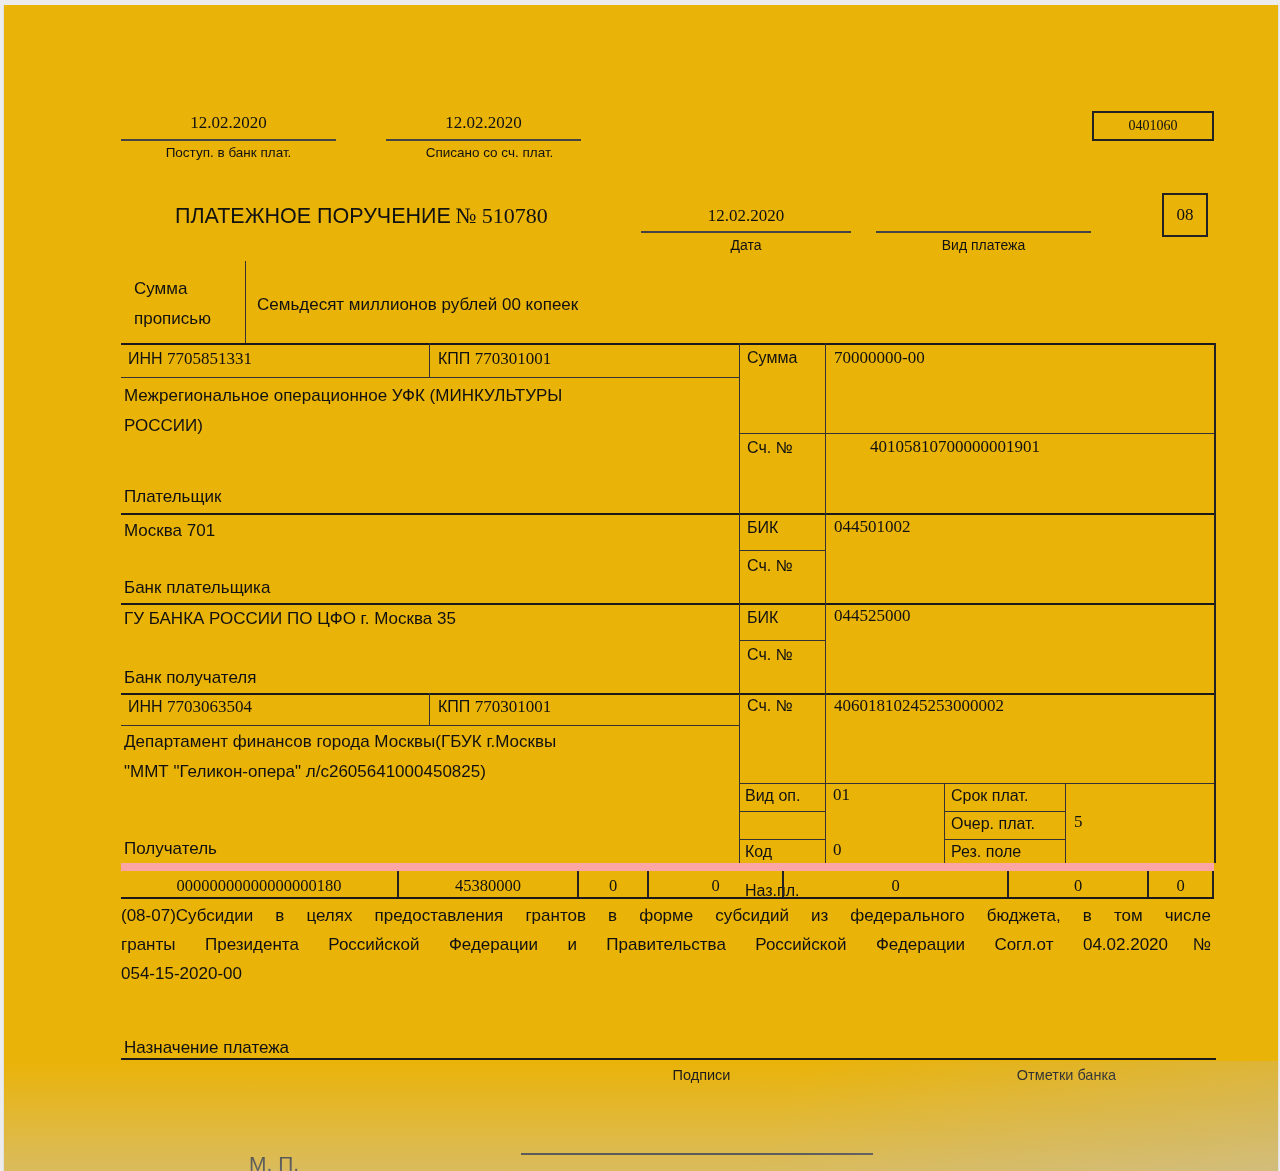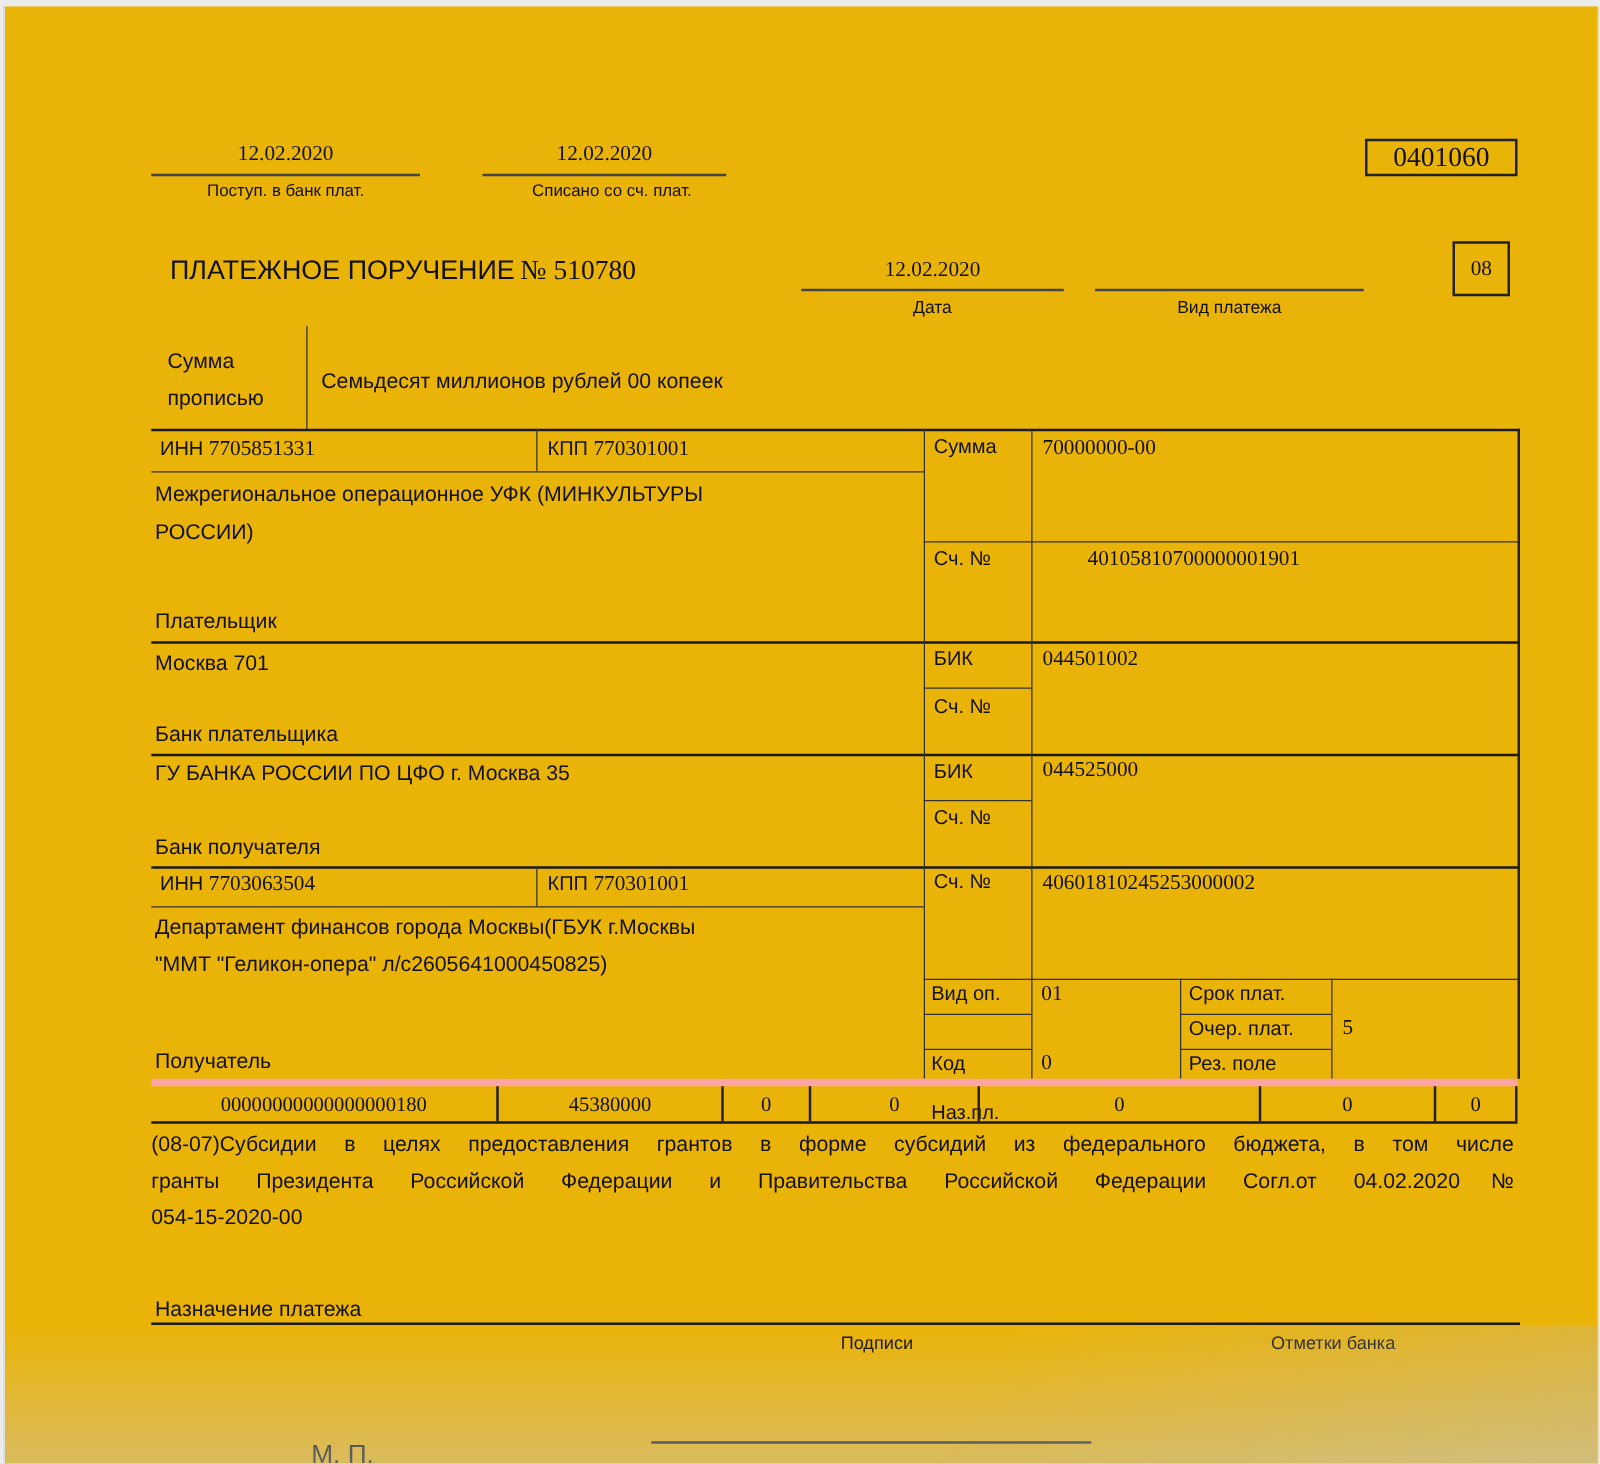--- a/index.html
+++ b/index.html
@@ -15,21 +15,21 @@
   .vl{position:absolute;width:1px;background:#333;}
   .vl2{position:absolute;width:2px;background:#222;}
   .box{position:absolute;border:2px solid #222;box-sizing:border-box;text-align:center;}
   .lbl{font-size:16px;}
   .val{font-family:"Liberation Serif",serif;font-size:17px;}
   .sec{font-size:17px;}
   .ctr{text-align:center;}
   .lines div{height:30px;line-height:30px;white-space:nowrap;}
   .just{text-align:justify;text-align-last:justify;white-space:normal !important;}
   .codes{position:absolute;left:117px;top:858px;width:1093px;height:36px;display:flex;
-         border-top:6px solid #fca5a5;border-bottom:2px solid #1a1a1a;box-sizing:border-box;}
+         border-top:8px solid #fca5a5;border-bottom:2px solid #1a1a1a;box-sizing:border-box;}
   .codes>div{border-right:2px solid #222;box-sizing:border-box;text-align:center;line-height:30px;
              font-family:"Liberation Serif",serif;font-size:16.5px;}
   .fade{position:absolute;left:0;bottom:0;width:1274px;height:110px;pointer-events:none;
         background:linear-gradient(to bottom,rgba(220,220,220,0),rgba(198,198,198,0.45)),
                    linear-gradient(300deg,rgba(185,185,185,0.30),rgba(185,185,185,0) 40%);}
   .topstrip{position:absolute;left:0;top:0;width:1280px;height:5px;background:#ececec;}
 </style>
 </head>
 <body>
 
@@ -37,24 +37,24 @@
 <div class="page">
 
   <div class="abs serif ctr" style="left:117px;top:108px;width:215px;font-size:17px;">12.02.2020</div>
   <div class="hlm" style="left:117px;top:134px;width:215px;"></div>
   <div class="abs ctr" style="left:117px;top:140px;width:215px;font-size:13.5px;">Поступ. в банк плат.</div>
 
   <div class="abs serif ctr" style="left:382px;top:108px;width:195px;font-size:17px;">12.02.2020</div>
   <div class="hlm" style="left:382px;top:134px;width:195px;"></div>
   <div class="abs ctr" style="left:388px;top:140px;width:195px;font-size:13.5px;">Списано со сч. плат.</div>
 
-  <div class="box serif" style="left:1088px;top:106px;width:122px;height:30px;font-size:22px;line-height:26px;">0401060</div>
+  <div class="box serif" style="left:1088px;top:106px;width:122px;height:30px;font-size:14px;line-height:26px;">0401060</div>
 
   <div class="abs" style="left:132px;top:198px;white-space:nowrap;">
-    <span style="font-size:21.5px;">ПЛАТЕЖНОЕ ПОРУЧЕНИЕ</span>
+    <span style="font-size:21.5px;margin-left:39px;">ПЛАТЕЖНОЕ ПОРУЧЕНИЕ</span>
     <span class="serif" style="font-size:22px;">№ 510780</span>
   </div>
   <div class="abs serif ctr" style="left:637px;top:201px;width:210px;font-size:17px;">12.02.2020</div>
   <div class="hlm" style="left:637px;top:226px;width:210px;"></div>
   <div class="abs ctr" style="left:637px;top:232px;width:210px;font-size:14px;">Дата</div>
   <div class="hlm" style="left:872px;top:226px;width:215px;"></div>
   <div class="abs ctr" style="left:872px;top:232px;width:215px;font-size:14px;">Вид платежа</div>
   <div class="box serif" style="left:1158px;top:188px;width:46px;height:44px;font-size:17px;line-height:40px;">08</div>
 
   <div class="abs sec" style="left:130px;top:274px;">Сумма</div>

